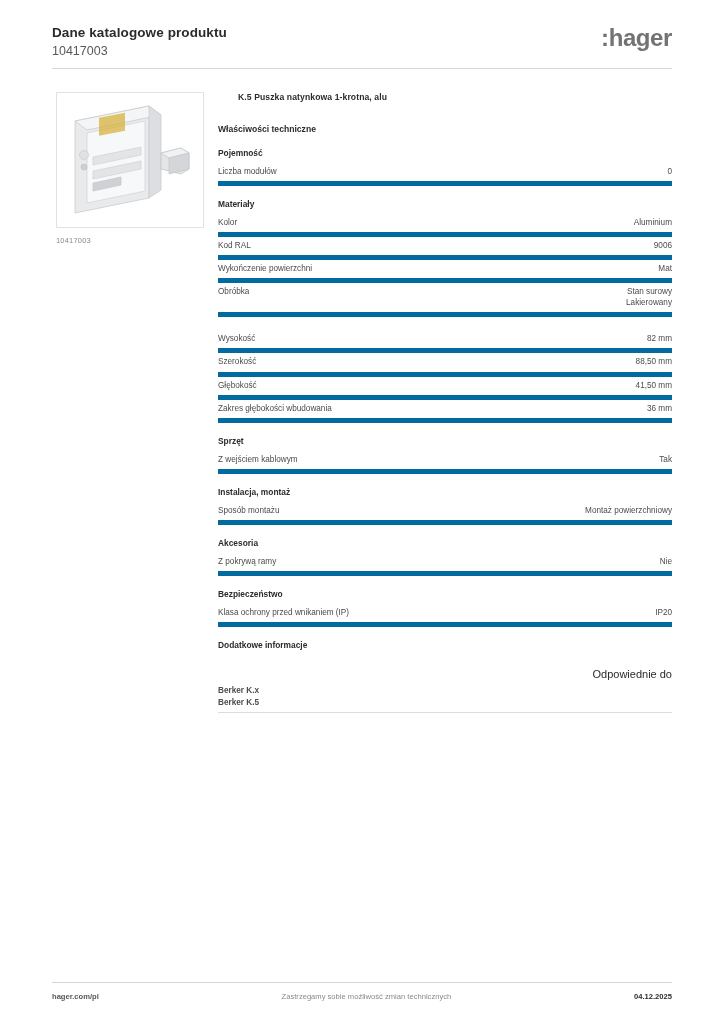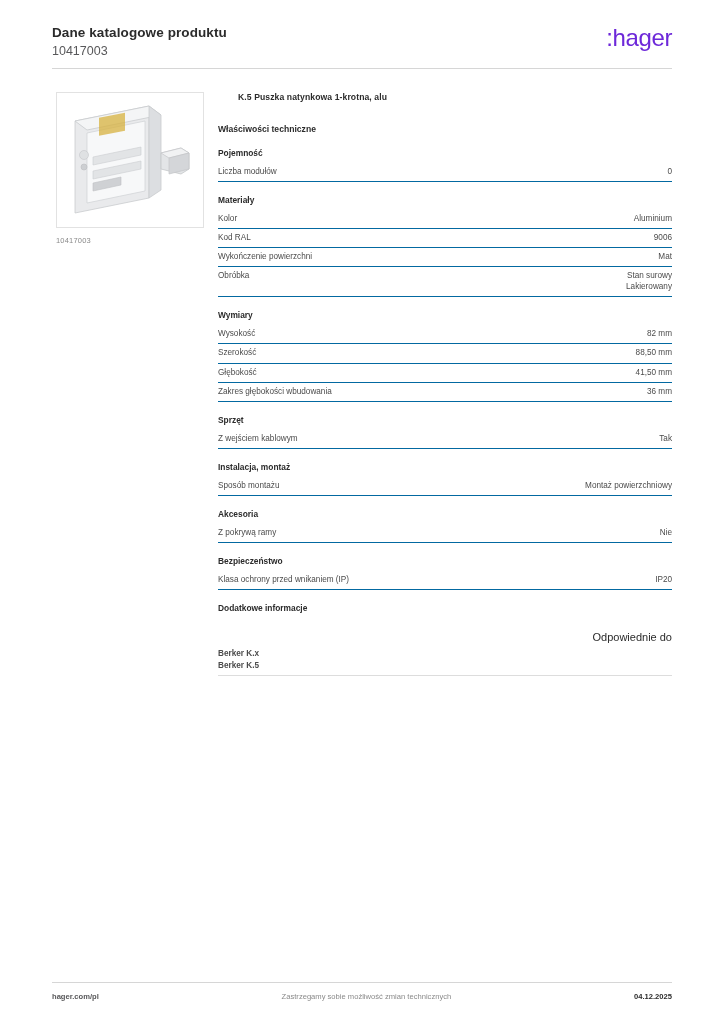--- a/index.html
+++ b/index.html
@@ -38,22 +38,22 @@
     letter-spacing: 0.1px;
   }
   .doc-subtitle {
     font-size: 12.5px;
     color: #58585a;
     line-height: 1.35;
     margin-top: 1px;
   }
   .logo {
     font-size: 24px;
-    font-weight: normal;
-    color: #6d28d9;
+    font-weight: bold;
+    color: #737373;
     letter-spacing: -0.4px;
     line-height: 1;
     padding-top: 4px;
   }
   .header-rule {
     position: absolute;
     left: 52px;
     top: 68px;
     width: 620px;
     height: 1px;
@@ -111,21 +111,21 @@
     color: #2b2b2b;
     padding: 0 0 5px 0;
   }
   .row {
     display: flex;
     justify-content: space-between;
     align-items: baseline;
     font-size: 8.2px;
     color: #4b4b4b;
     padding: 3px 0 4px 0;
-    border-bottom: 1px solid #0369a1;
+    border-bottom: 5px solid #0369a1;
     line-height: 1.35;
   }
   .row .label { text-align: left; }
   .row .value { text-align: right; white-space: pre-line; }
   .group-gap { height: 13px; }
 
   .compat-title {
     font-size: 11px;
     font-weight: normal;
     color: #2b2b2b;
@@ -234,21 +234,20 @@
             <span class="value">Mat</span>
           </div>
           <div class="row">
             <span class="label">Obróbka</span>
             <span class="value">Stan surowy
 Lakierowany</span>
           </div>
         </div>
         <div class="group-gap"></div>
         <div class="group">
-          <div class="group-title">Wymiary</div>
           <div class="row">
             <span class="label">Wysokość</span>
             <span class="value">82 mm</span>
           </div>
           <div class="row">
             <span class="label">Szerokość</span>
             <span class="value">88,50 mm</span>
           </div>
           <div class="row">
             <span class="label">Głębokość</span>

